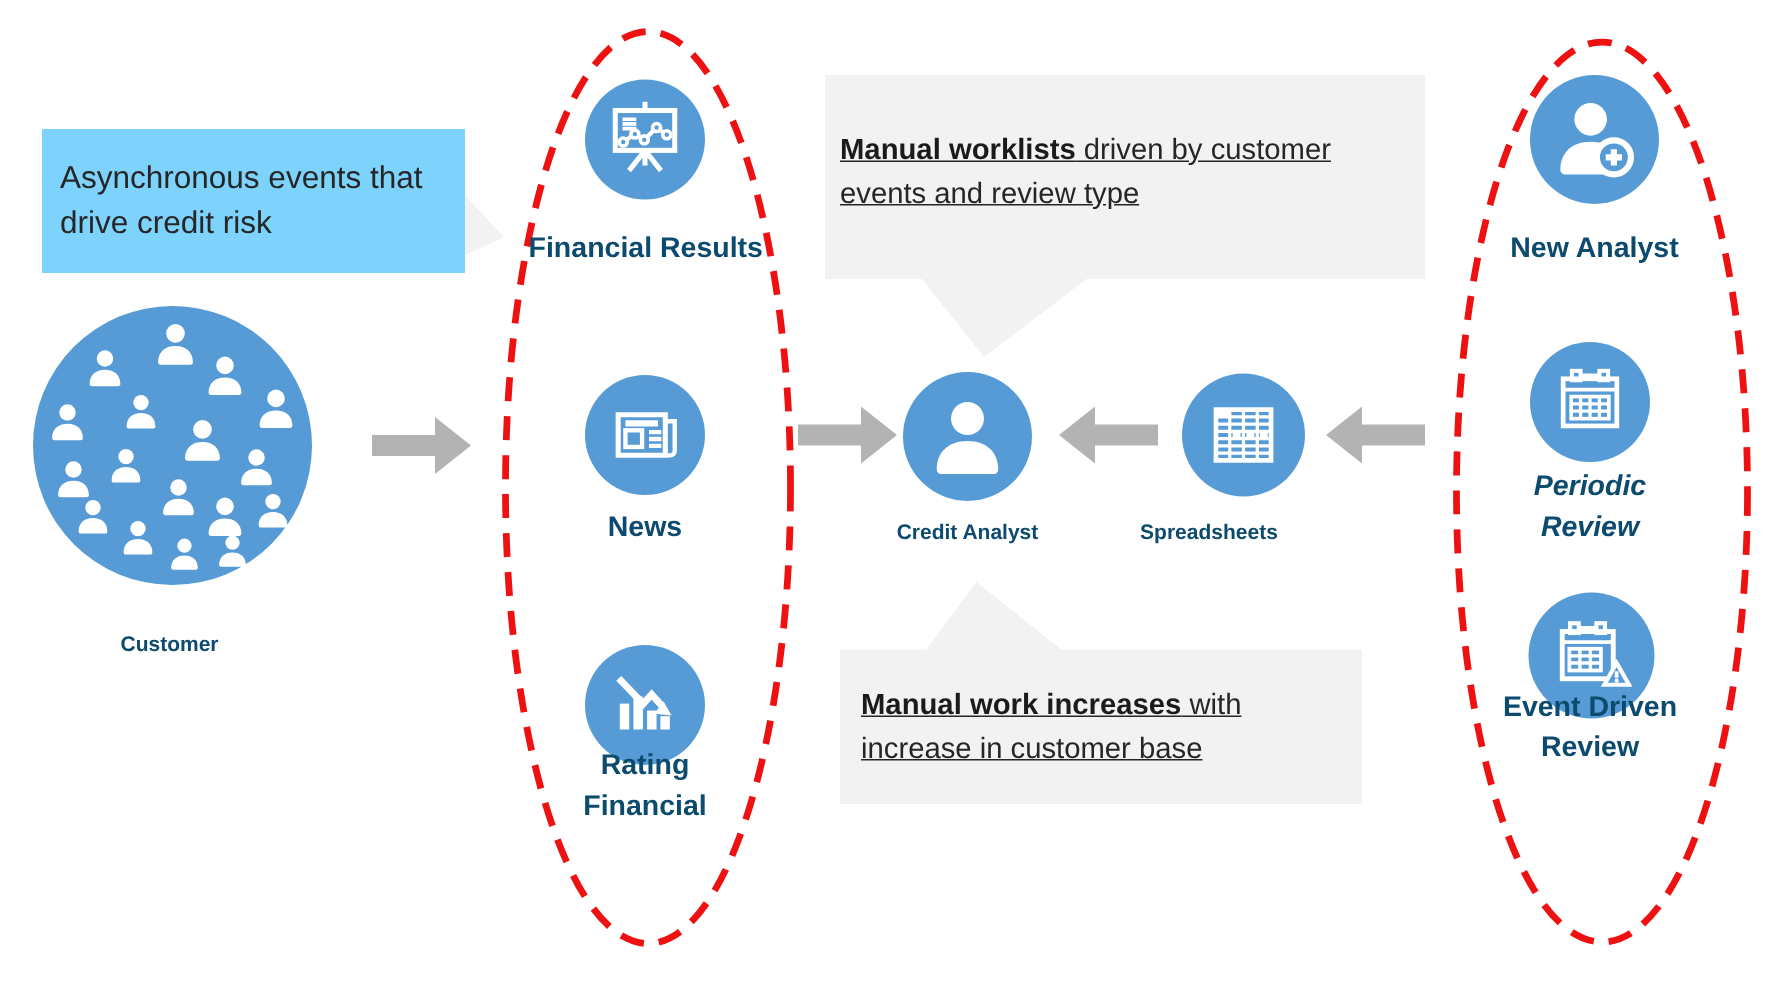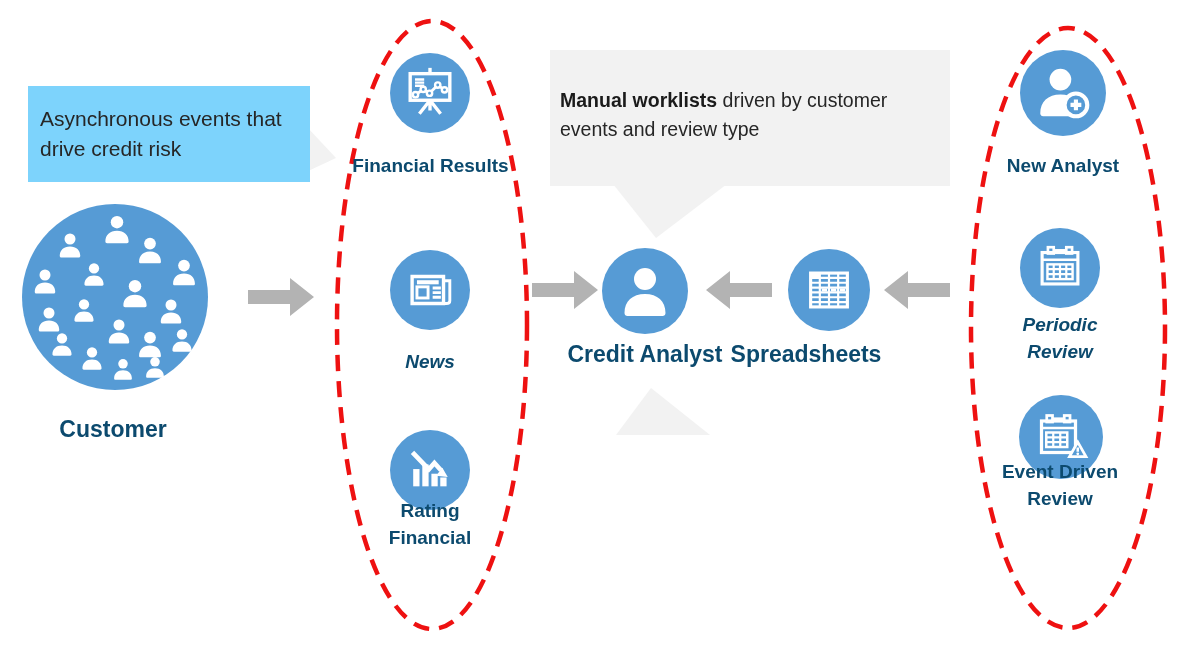--- a/index.html
+++ b/index.html
@@ -8,31 +8,31 @@
     font-family:"Liberation Sans",sans-serif;color:#1b1b1b;
   }
   .overlay{position:absolute;left:0;top:0;width:1186px;height:660px;}
   .bubble{
     position:absolute;left:28px;top:86px;width:282px;height:96px;background:#7dd3fc;
     display:flex;align-items:center;box-sizing:border-box;padding:8px 10px 8px 12px;
     font-size:21px;line-height:30px;color:#262626;
   }
   .callout{
     position:absolute;background:#f2f2f2;display:flex;align-items:center;
-    box-sizing:border-box;font-size:19.5px;line-height:29px;color:#262626;
+    box-sizing:border-box;font-size:19.5px;line-height:29px;color:#262626;text-decoration:underline;
   }
   .callout b{color:#1b1b1b;}
   .callout.top{left:550px;top:50px;width:400px;height:136px;padding:0 8px 6px 10px;}
   .callout.bottom{left:560px;top:433px;width:348px;height:103px;padding:0 8px 0 14px;}
   .circle{
     position:absolute;border-radius:50%;background:#569bd5;
     display:flex;align-items:center;justify-content:center;
   }
   .lbl{position:absolute;font-weight:700;font-size:19px;text-align:center;line-height:27px;color:#0c4a6e;}
-  .lbl.big{font-size:23px;}
+  .lbl.big{font-size:14px;}
   .ball{position:absolute;left:22px;top:204px;width:186px;height:186px;border-radius:50%;background:#569bd5;}
   .ball svg{position:absolute;}
   .defs{position:absolute;width:0;height:0;overflow:hidden;}
 </style>
 </head>
 <body>
 
 <div class="canvas">
 
   <svg class="defs" aria-hidden="true">
@@ -197,21 +197,21 @@
         <use href="#sym-presentation"></use>
       </svg>
   </div>
   <div class="lbl" style="left:338px;top:152px;width:185px;">Financial Results</div>
 
   <div class="circle" style="left:390px;top:250px;width:80px;height:80px;">
     <svg width="58" height="58" viewBox="0 0 24 24">
         <use href="#sym-news"></use>
       </svg>
   </div>
-  <div class="lbl" style="left:370px;top:348px;width:120px;font-style:italic;">News</div>
+  <div class="lbl" style="left:370px;top:338px;width:120px;">News</div>
 
   <div class="circle" style="left:390px;top:430px;width:80px;height:80px;">
     <svg width="56" height="56" viewBox="0 0 24 24">
         <use href="#sym-downgrade"></use>
       </svg>
   </div>
   <div class="lbl" style="left:362px;top:497px;width:136px;">Rating Financial</div>
 
   <div class="callout top">
     <span>
@@ -226,20 +226,25 @@
   </div>
   <div class="lbl big" style="left:562px;top:341px;width:166px;">Credit Analyst</div>
 
   <div class="circle" style="left:788px;top:249px;width:82px;height:82px;">
     <svg width="58" height="58" viewBox="0 0 24 24">
         <use href="#sym-grid"></use>
       </svg>
   </div>
   <div class="lbl big" style="left:723px;top:341px;width:166px;">Spreadsheets</div>
 
+  <div class="callout bottom">
+    <span>
+      <b>Manual work increases</b><span> with increase in customer base</span>
+    </span>
+  </div>
 
   <div class="circle" style="left:1020px;top:50px;width:86px;height:86px;">
     <svg width="62" height="62" viewBox="0 0 24 24">
         <use href="#sym-person-plus"></use>
       </svg>
   </div>
   <div class="lbl" style="left:978px;top:152px;width:170px;">New Analyst</div>
 
   <div class="circle" style="left:1020px;top:228px;width:80px;height:80px;">
     <svg width="58" height="58" viewBox="0 0 24 24">

